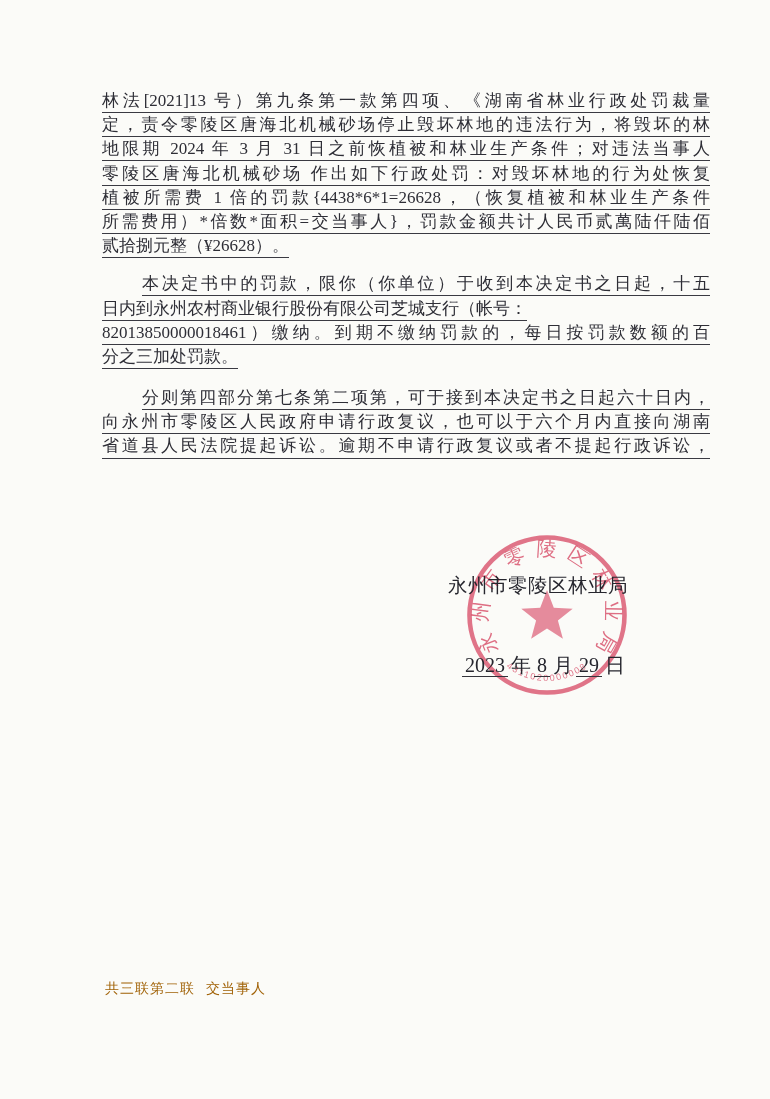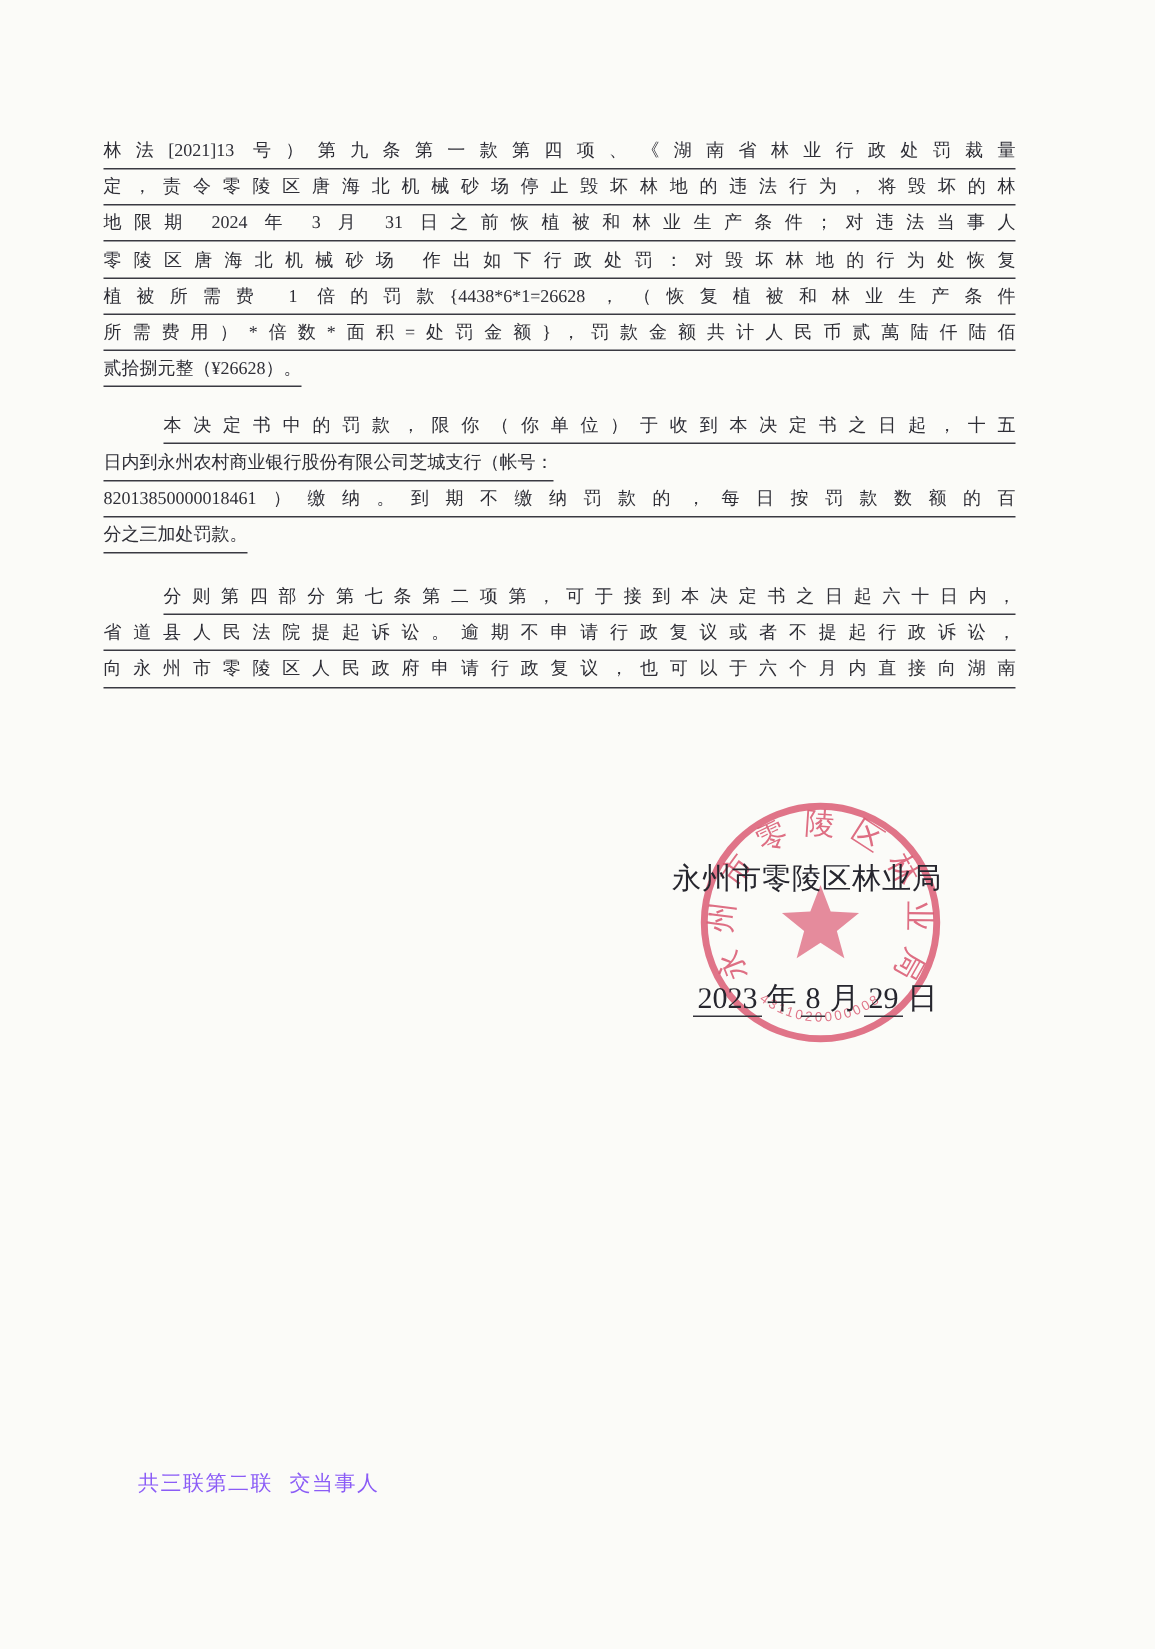--- a/index.html
+++ b/index.html
@@ -9,22 +9,22 @@
     background: #fbfbf8;
     font-family: "Liberation Serif", "DejaVu Serif", serif;
     color: #2e2e36;
     overflow: hidden;
   }
   .page { position: absolute; inset: 0; }
 
   
   .body-text {
     position: absolute;
-    left: 69px; top: 90px; width: 608px;
-    font-size: 12px;
+    left: 102px; top: 90px; width: 608px;
+    font-size: 17px;
   }
   .para { }
   .line { height: 24.2px; overflow: visible; }
   .line.indent { padding-left: 40px; }
   .ul {
     line-height: 21.5px;
     border-bottom: 1.2px solid #3a3a42;
     padding-bottom: 0.6px;
   }
   .ul.full {
@@ -44,22 +44,22 @@
   }
   .date-line {
     position: absolute; left: 462px; top: 652px; z-index: 2;
     font-size: 20px; color: #26262e; white-space: nowrap;
   }
   .date-num { border-bottom: 1.3px solid #33333a; padding: 0 3px; text-align: right; }
   .date-sep { padding: 0 3px; }
 
   
   .footer {
-    position: absolute; left: 92px; top: 980px; z-index: 2;
-    font-size: 14px; color: #8b5cf6; letter-spacing: 1px;
+    position: absolute; left: 105px; top: 980px; z-index: 2;
+    font-size: 14px; color: #a16207; letter-spacing: 1px;
     display: flex; align-items: baseline;
   }
   .footer .seg2 { }
   .footer .seg3 { margin-left: 11px; }
 </style>
 </head>
 <body>
 
 <div class="page">
 
@@ -74,43 +74,43 @@
         <div class="line">
           <span class="ul full">地限期 2024 年 3 月 31 日之前恢植被和林业生产条件；对违法当事人</span>
         </div>
         <div class="line">
           <span class="ul full">零陵区唐海北机械砂场 作出如下行政处罚：对毁坏林地的行为处恢复</span>
         </div>
         <div class="line">
           <span class="ul full">植被所需费 1 倍的罚款{4438*6*1=26628，（恢复植被和林业生产条件</span>
         </div>
         <div class="line">
-          <span class="ul full">所需费用）*倍数*面积=处罚金额}，罚款金额共计人民币贰萬陆仟陆佰</span>
+          <span class="ul full">所需费用）*倍数*面积=交当事人}，罚款金额共计人民币贰萬陆仟陆佰</span>
         </div>
         <div class="line"><span class="ul short">贰拾捌元整（¥26628）。</span></div>
       </div>
       <div class="para" style="margin-top: 14px;">
         <div class="line indent">
           <span class="ul full">本决定书中的罚款，限你（你单位）于收到本决定书之日起，十五</span>
         </div>
         <div class="line"><span class="ul short">日内到永州农村商业银行股份有限公司芝城支行（帐号：</span></div>
         <div class="line">
           <span class="ul full">82013850000018461）缴纳。到期不缴纳罚款的，每日按罚款数额的百</span>
         </div>
         <div class="line"><span class="ul short">分之三加处罚款。</span></div>
       </div>
       <div class="para" style="margin-top: 17px;">
         <div class="line indent">
           <span class="ul full">分则第四部分第七条第二项第，可于接到本决定书之日起六十日内，</span>
         </div>
         <div class="line">
-          <span class="ul full">省道县人民法院提起诉讼。逾期不申请行政复议或者不提起行政诉讼，</span>
+          <span class="ul full">向永州市零陵区人民政府申请行政复议，也可以于六个月内直接向湖南</span>
         </div>
         <div class="line">
-          <span class="ul full">向永州市零陵区人民政府申请行政复议，也可以于六个月内直接向湖南</span>
+          <span class="ul full">省道县人民法院提起诉讼。逾期不申请行政复议或者不提起行政诉讼，</span>
         </div>
       </div>
     </div>
 
   <div class="seal-wrap">
     <svg width="194" height="194" viewBox="0 0 194 194">
       <defs>
         <path id="sealTopArc" d="M 51.8 134.9 A 59 59 0 1 1 142.2 134.9" fill="none"></path>
         <path id="sealBottomArc" d="M 54.6 147.6 A 66 66 0 0 0 139.4 147.6" fill="none"></path>
       </defs>

